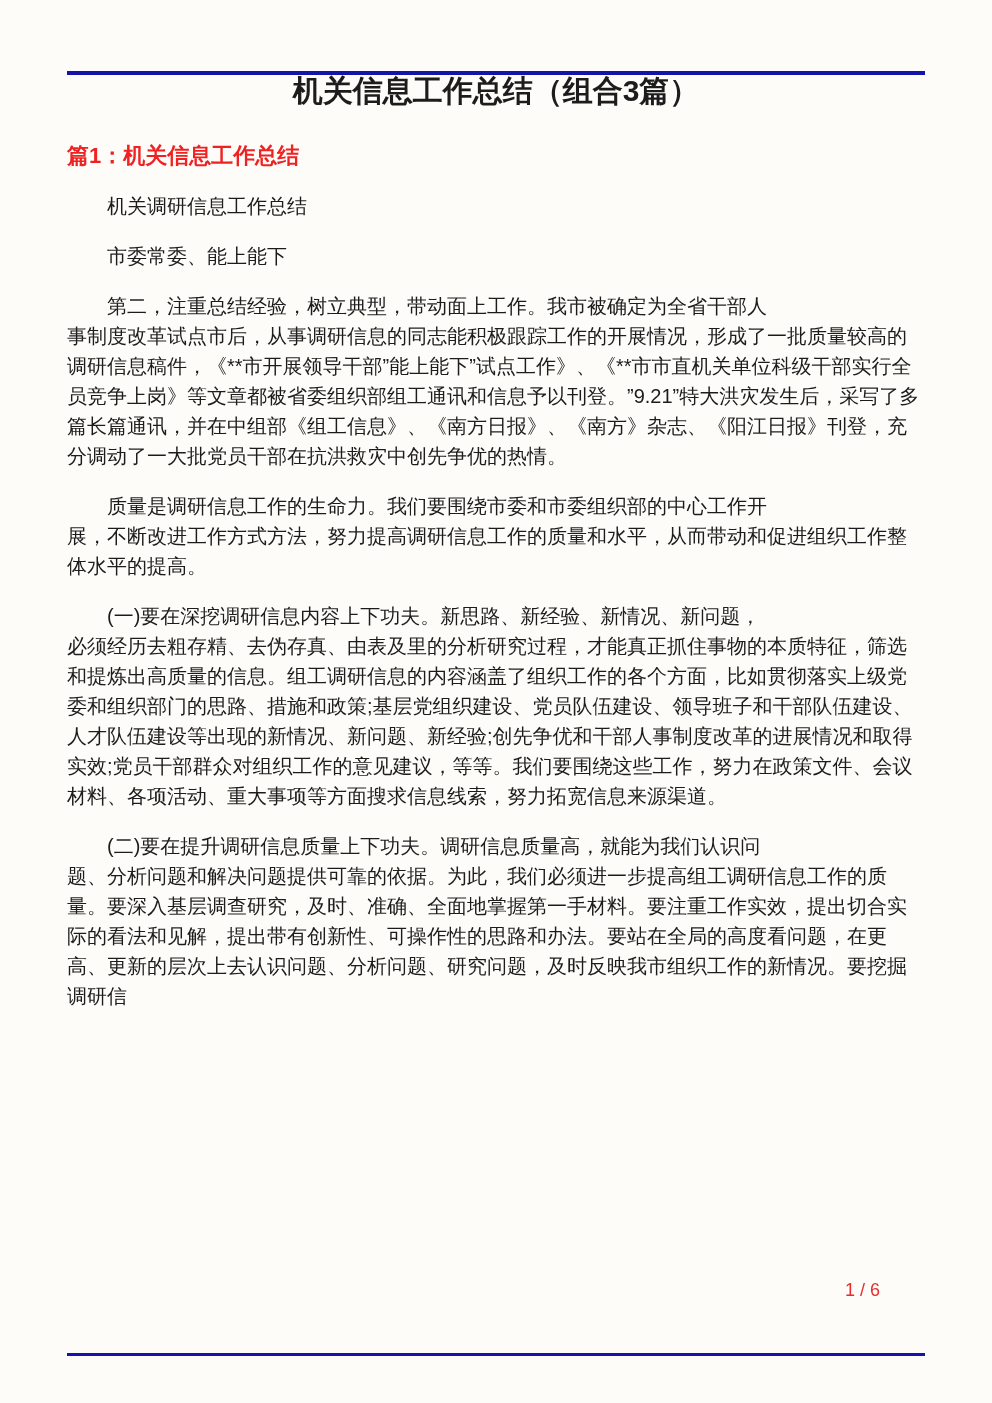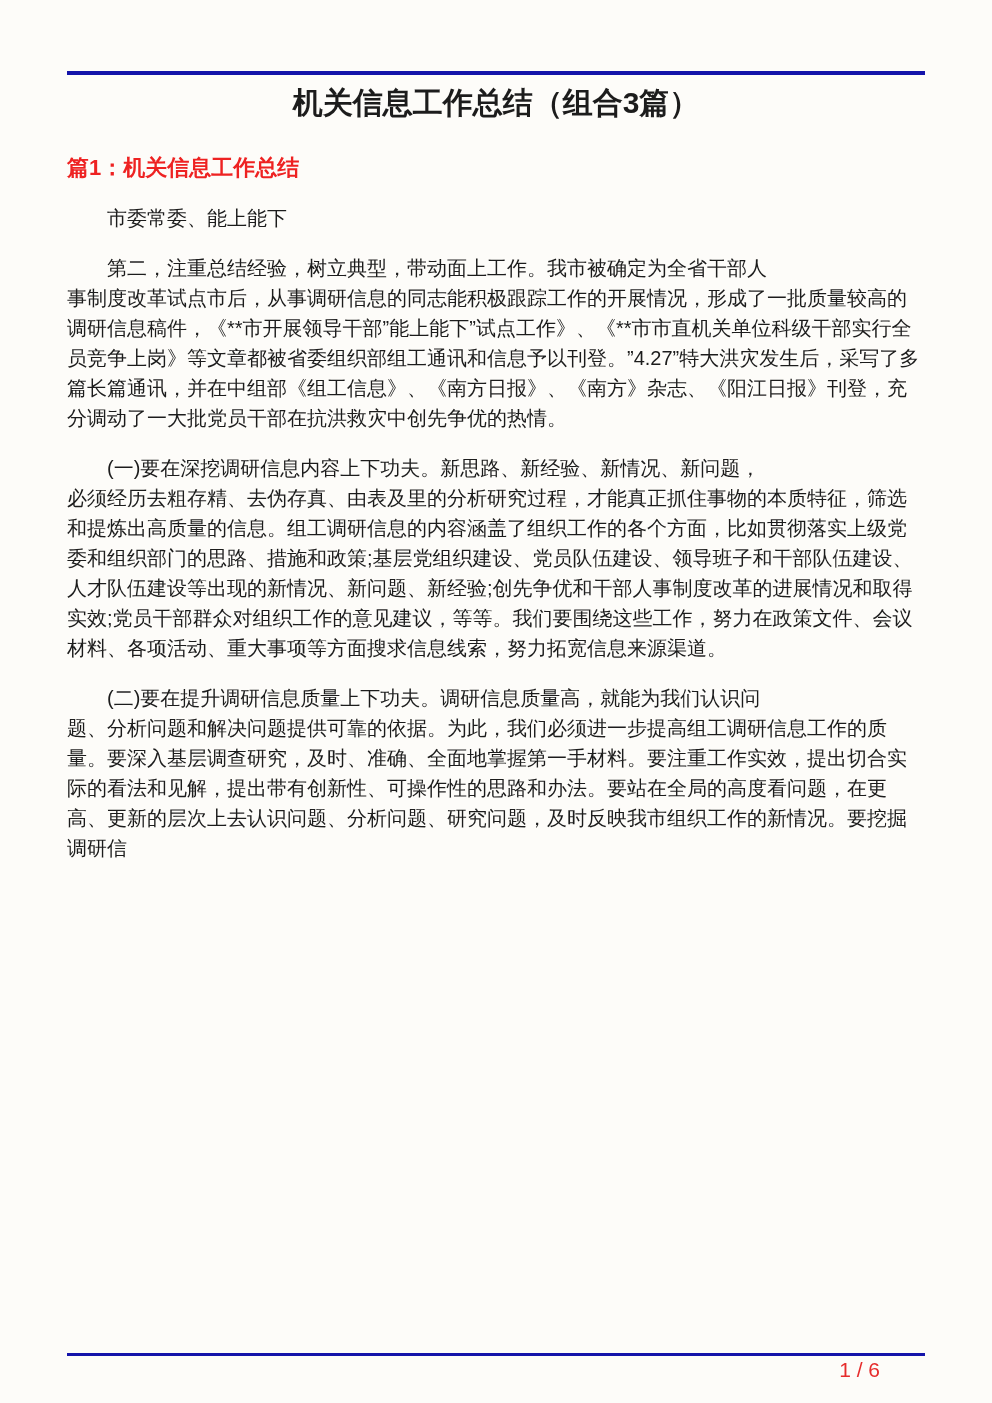--- a/index.html
+++ b/index.html
@@ -19,21 +19,21 @@
     position: absolute;
     left: 67px;
     width: 858px;
     background: #1414aa;
   }
   .rule.top    { top: 71px;   height: 4px; }
   .rule.bottom { top: 1353px; height: 3px; }
 
   .content {
     position: absolute;
-    top: 12px;
+    top: 0;
     left: 67px;
     width: 858px;
     padding-top: 73px;
   }
   h1.doc-title {
     margin: 0;
     font-size: 30px;
     line-height: 36px;
     font-weight: 700;
     text-align: center;
@@ -50,45 +50,48 @@
     margin: 20px 0 0 0;
     font-size: 20px;
     line-height: 30px;
     text-indent: 2em;
     white-space: pre-wrap;
     word-break: break-all;
     text-align: left;
   }
   .page-number {
     position: absolute;
-    top: 1358px;
+    top: 1278px;
     right: 112px;
-    font-size: 21px;
+    font-size: 18px;
     line-height: 24px;
     color: #e62c2c;
   }
 </style>
 </head>
 <body>
 
 <div class="rule top"></div>
 
 <div class="content">
   <h1 class="doc-title">机关信息工作总结（组合3篇）</h1>
 
   <h2 class="section-heading">篇1：机关信息工作总结</h2>
 
+  <p class="body-para">机关调研信息工作总结</p>
 
   <p class="body-para">市委常委、能上能下</p>
 
 
   <p class="body-para">第二，注重总结经验，树立典型，带动面上工作。我市被确定为全省干部人
-事制度改革试点市后，从事调研信息的同志能积极跟踪工作的开展情况，形成了一批质量较高的调研信息稿件，《**市开展领导干部”能上能下”试点工作》、《**市市直机关单位科级干部实行全员竞争上岗》等文章都被省委组织部组工通讯和信息予以刊登。”4.27”特大洪灾发生后，采写了多篇长篇通讯，并在中组部《组工信息》、《南方日报》、《南方》杂志、《阳江日报》刊登，充分调动了一大批党员干部在抗洪救灾中创先争优的热情。</p>
+事制度改革试点市后，从事调研信息的同志能积极跟踪工作的开展情况，形成了一批质量较高的调研信息稿件，《**市开展领导干部”能上能下”试点工作》、《**市市直机关单位科级干部实行全员竞争上岗》等文章都被省委组织部组工通讯和信息予以刊登。”9.21”特大洪灾发生后，采写了多篇长篇通讯，并在中组部《组工信息》、《南方日报》、《南方》杂志、《阳江日报》刊登，充分调动了一大批党员干部在抗洪救灾中创先争优的热情。</p>
 
 
+  <p class="body-para">质量是调研信息工作的生命力。我们要围绕市委和市委组织部的中心工作开
+展，不断改进工作方式方法，努力提高调研信息工作的质量和水平，从而带动和促进组织工作整体水平的提高。</p>
 
   <p class="body-para">(一)要在深挖调研信息内容上下功夫。新思路、新经验、新情况、新问题，
 必须经历去粗存精、去伪存真、由表及里的分析研究过程，才能真正抓住事物的本质特征，筛选和提炼出高质量的信息。组工调研信息的内容涵盖了组织工作的各个方面，比如贯彻落实上级党委和组织部门的思路、措施和政策;基层党组织建设、党员队伍建设、领导班子和干部队伍建设、人才队伍建设等出现的新情况、新问题、新经验;创先争优和干部人事制度改革的进展情况和取得实效;党员干部群众对组织工作的意见建议，等等。我们要围绕这些工作，努力在政策文件、会议材料、各项活动、重大事项等方面搜求信息线索，努力拓宽信息来源渠道。</p>
 
   <p class="body-para">(二)要在提升调研信息质量上下功夫。调研信息质量高，就能为我们认识问
 题、分析问题和解决问题提供可靠的依据。为此，我们必须进一步提高组工调研信息工作的质量。要深入基层调查研究，及时、准确、全面地掌握第一手材料。要注重工作实效，提出切合实际的看法和见解，提出带有创新性、可操作性的思路和办法。要站在全局的高度看问题，在更高、更新的层次上去认识问题、分析问题、研究问题，及时反映我市组织工作的新情况。要挖掘调研信</p>
 </div>
 
 <div class="rule bottom"></div>
 

